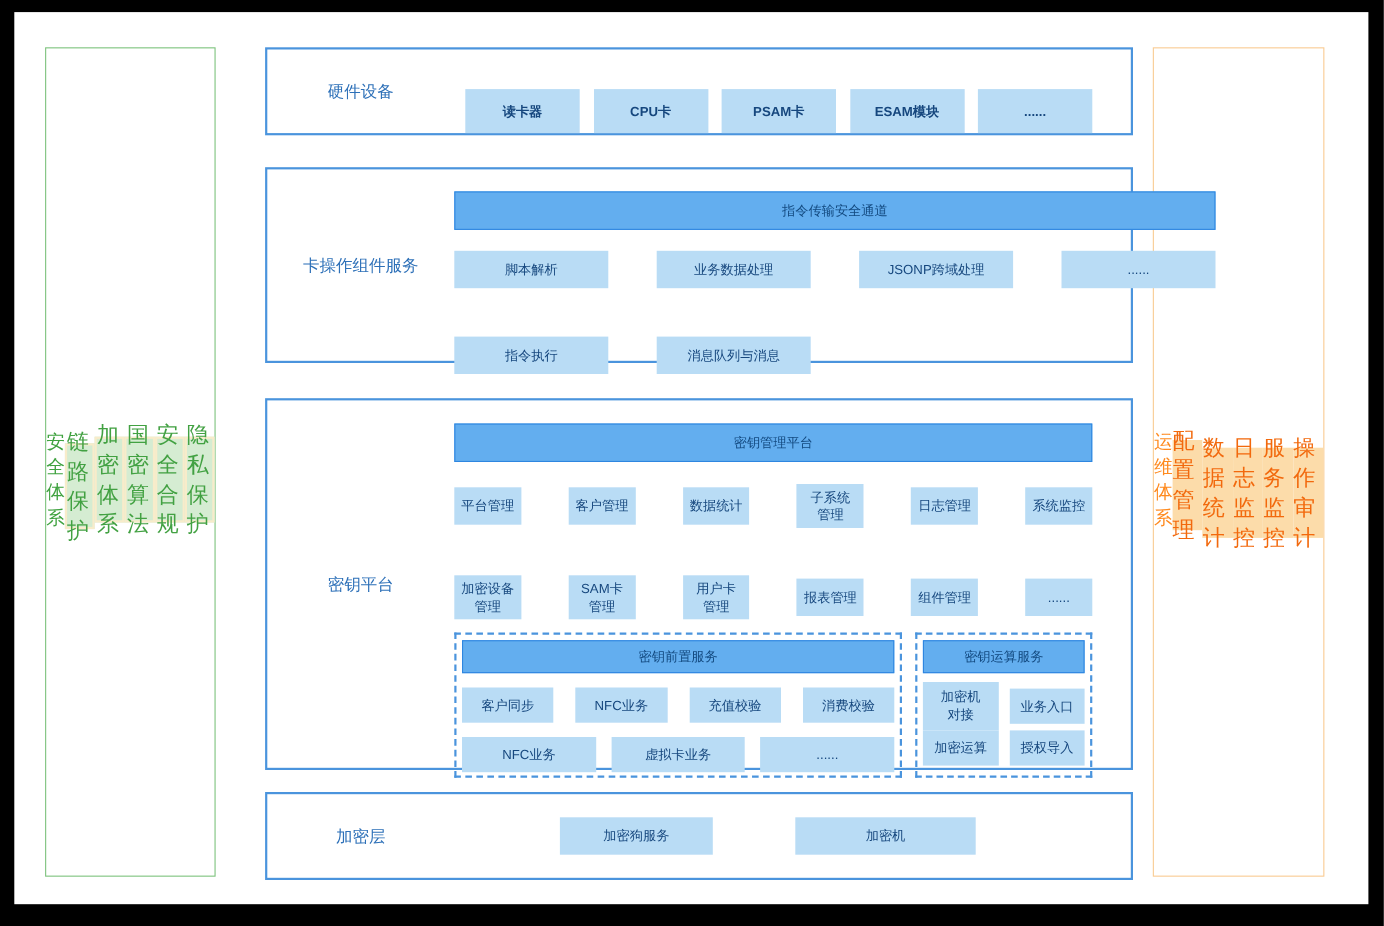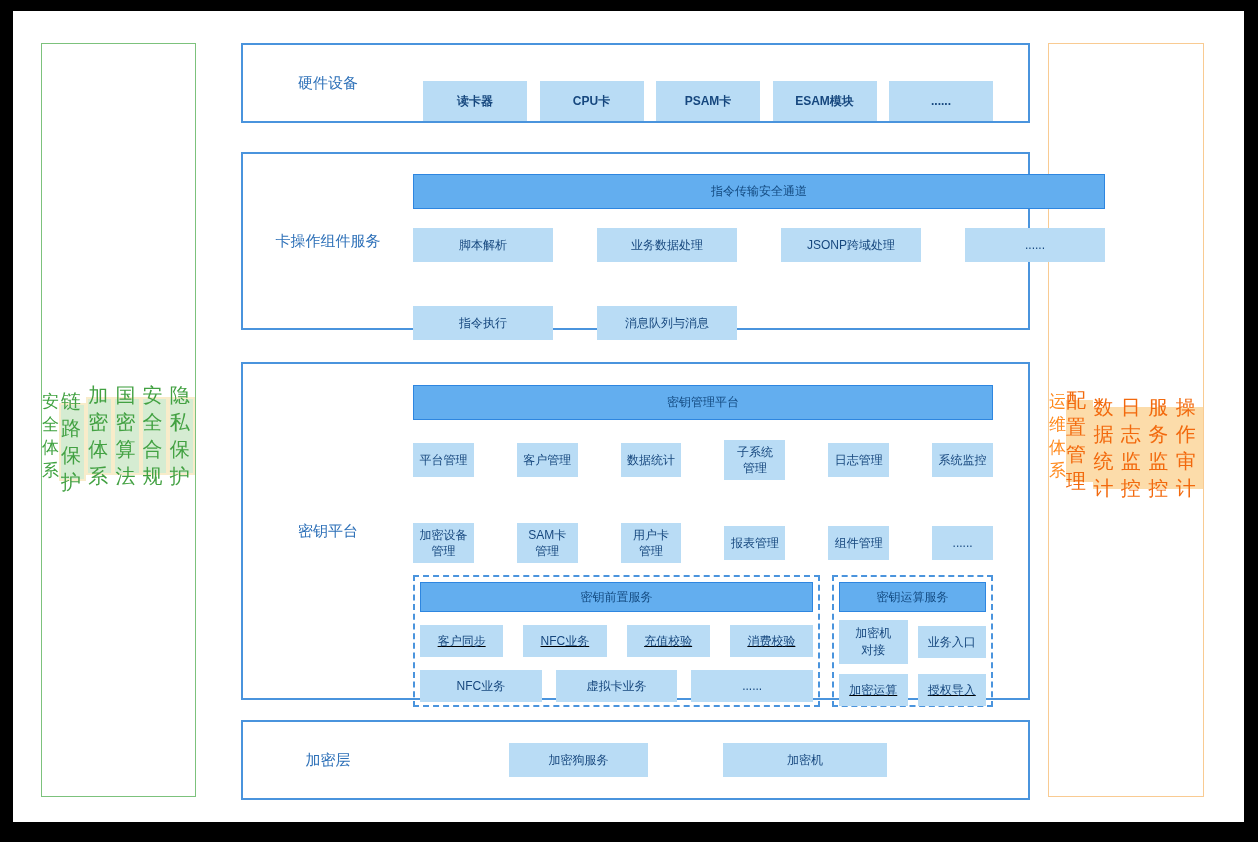--- a/index.html
+++ b/index.html
@@ -59,26 +59,26 @@
   .s3 .section-body { padding-top:21px; }
   .s3 .hdr { height:35px; }
   .grid6 { margin-top:20px; display:grid; grid-template-columns:repeat(6,1fr);
       column-gap:14px; row-gap:10px; align-items:center;gap:43px; }
   .grid6 .box { min-height:34px; padding:4px 2px; }
   .dashed-wrap { margin-top:12px; display:flex; gap:12px; height:132px; }
   .dashed { border:2px dashed var(--accent_blue,#4a94dd); padding:5px; display:flex; flex-direction:column; }
   .dashed.front { flex:0 0 407px; }
   .dashed.calc  { flex:1; }
   .dashed .hdr { height:30px; flex:0 0 30px; }
-  .front .row4 { margin-top:13px; display:grid; grid-template-columns:repeat(4,1fr); gap:20px;text-decoration:underline; }
+  .front .row4 { margin-top:13px; display:grid; grid-template-columns:repeat(4,1fr); gap:20px; }
   .front .row3 { margin-top:13px; display:grid; grid-template-columns:repeat(3,1fr); gap:14px; }
   .front .box { height:32px; }
   .calc .rowA { margin-top:8px; display:grid; grid-template-columns:repeat(2,1fr); gap:10px; align-items:center; }
   .calc .rowA .box { min-height:32px; padding:5px 2px; line-height:17px; }
-  .calc .rowB { margin-top:10px; display:grid; grid-template-columns:repeat(2,1fr); gap:10px;text-decoration:underline; }
+  .calc .rowB { margin-top:0; display:grid; grid-template-columns:repeat(2,1fr); gap:10px; }
   .calc .rowB .box { height:32px; }
 
   
   .s4 .section-body { display:flex; align-items:center; }
   .s4 .box-a { margin-left:96px; width:139px; height:34px; }
   .s4 .box-b { margin-left:75px; width:164px; height:34px; }
 </style>
 </head>
 <body>
 

